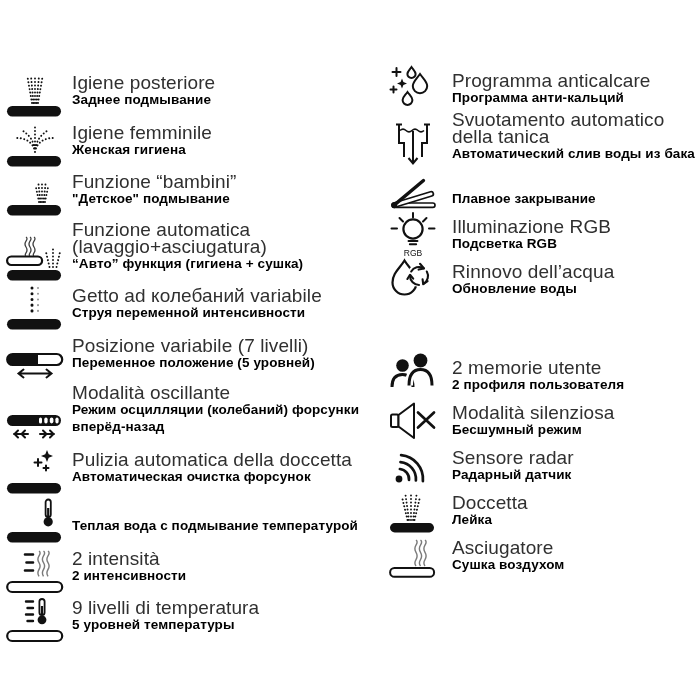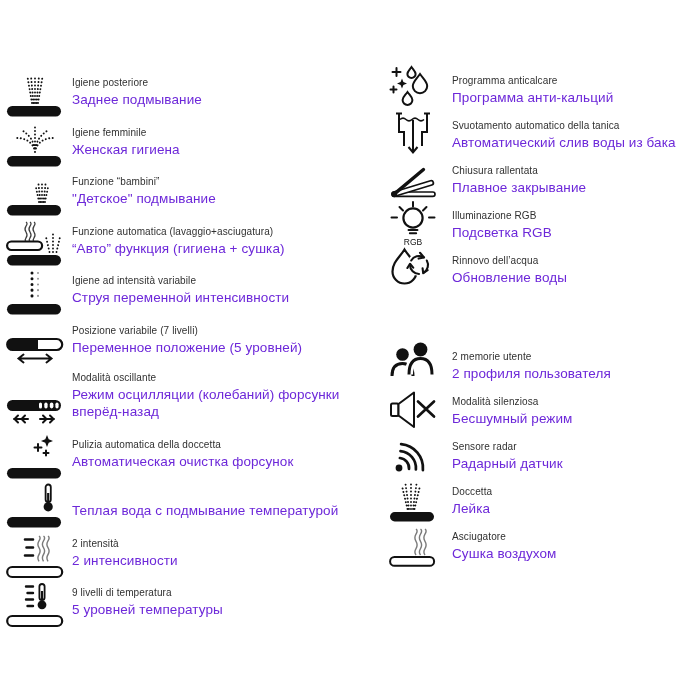--- a/index.html
+++ b/index.html
@@ -11,22 +11,22 @@
   .col-left  { left:6px;  top:72px; width:370px; gap:13.5px; }
   .col-right { left:388px; top:66px; width:312px; gap:5px; }
   .row { display:flex; align-items:flex-end; }
   .col-left  .row { min-height:36px; }
   .col-right .row { min-height:40px; }
   .icon { display:flex; align-items:flex-start; justify-content:flex-start; flex:none; }
   .col-left  .icon { width:58px; height:36px; margin-right:8px; }
   .col-right .icon { width:50px; height:40px; margin-right:14px; }
   .icon svg { display:block; overflow:visible; }
   .labels { flex:1; padding-bottom:0; }
-  .it { font-size:10px; line-height:17px; font-weight:400; color:#303030; letter-spacing:.1px; }
-  .ru { font-size:13.5px; line-height:17px; font-weight:400; color:#6d28d9; letter-spacing:.1px; }
+  .it { font-size:19px; line-height:17px; font-weight:400; color:#303030; letter-spacing:.1px; }
+  .ru { font-size:13.5px; line-height:17px; font-weight:700; color:#000000; letter-spacing:.1px; }
   .group-spacer { height:46px; flex:none; }
   
   .bar  { fill:#111; }
   .dots { stroke:#111; stroke-width:1.9; stroke-linecap:round; stroke-dasharray:0.1 3.4; fill:none; }
   .ln   { stroke:#111; stroke-width:2; stroke-linecap:round; fill:none; }
   .wav  { stroke:#7a7a7a; stroke-width:1.4; fill:none; }
   .icn-txt { font-family:"Liberation Sans", sans-serif; font-size:8.5px; fill:#111; }
 </style>
 </head>
 <body>
@@ -91,21 +91,21 @@
 
     <div class="row">
       <div class="icon">
         <svg width="58" height="46" viewBox="0 0 58 46">
           <path d="M26 3 V31" stroke="#111" stroke-width="3" stroke-linecap="round" stroke-dasharray="0.1 5.6" fill="none"></path>
           <path d="M32 3 V31" stroke="#111" stroke-opacity="0.45" stroke-width="2" stroke-linecap="round" stroke-dasharray="0.1 5.6" fill="none"></path>
           <rect class="bar" x="1" y="34" width="54" height="10.5" rx="5.2"></rect>
         </svg>
       </div>
       <div class="labels">
-        <div class="it">Igiene ad intensità variabile</div>
+        <div class="it">Getto ad колебаний variabile</div>
         <div class="ru">Струя переменной интенсивности</div>
       </div>
     </div>
 
     <div class="row">
       <div class="icon">
         <svg width="58" height="46" viewBox="0 0 58 46">
           <rect x="1.2" y="19" width="55" height="11" rx="5.5" fill="#fff" stroke="#111" stroke-width="2.2"></rect>
           <rect x="1.2" y="19" width="30" height="11" rx="5.5" fill="#111"></rect>
           <rect x="19" y="19" width="13" height="11" fill="#111"></rect>
@@ -230,21 +230,20 @@
     <div class="row">
       <div class="icon">
         <svg width="50" height="46" viewBox="0 0 48 46">
           <rect x="3" y="36" width="43" height="4.4" rx="2.2" fill="#fff" stroke="#111" stroke-width="1.7"></rect>
           <rect x="3" y="36" width="43" height="4.4" rx="2.2" fill="#fff" stroke="#111" stroke-width="1.7" transform="rotate(-17 5 38)"></rect>
           <rect x="3" y="36.5" width="42" height="3.4" rx="1.7" fill="#111" transform="rotate(-40 5 38)"></rect>
           <circle cx="5.5" cy="38" r="2.6" fill="#111"></circle>
         </svg>
       </div>
       <div class="labels">
-        <div class="it">Chiusura rallentata</div>
         <div class="ru">Плавное закрывание</div>
       </div>
     </div>
 
     <div class="row">
       <div class="icon">
         <svg width="50" height="46" viewBox="0 0 48 46">
           <path class="ln" d="M24 1 V5.5 M10.5 6 L14 9.5 M37.5 6 L34 9.5 M2.5 16.5 H8 M45.5 16.5 H40"></path>
           <circle cx="24" cy="17" r="9.6" fill="#fff" stroke="#111" stroke-width="2.2"></circle>
           <path d="M19.5 29 h9 M20.8 32.2 h6.4" stroke="#111" stroke-width="1.9" stroke-linecap="round"></path>

